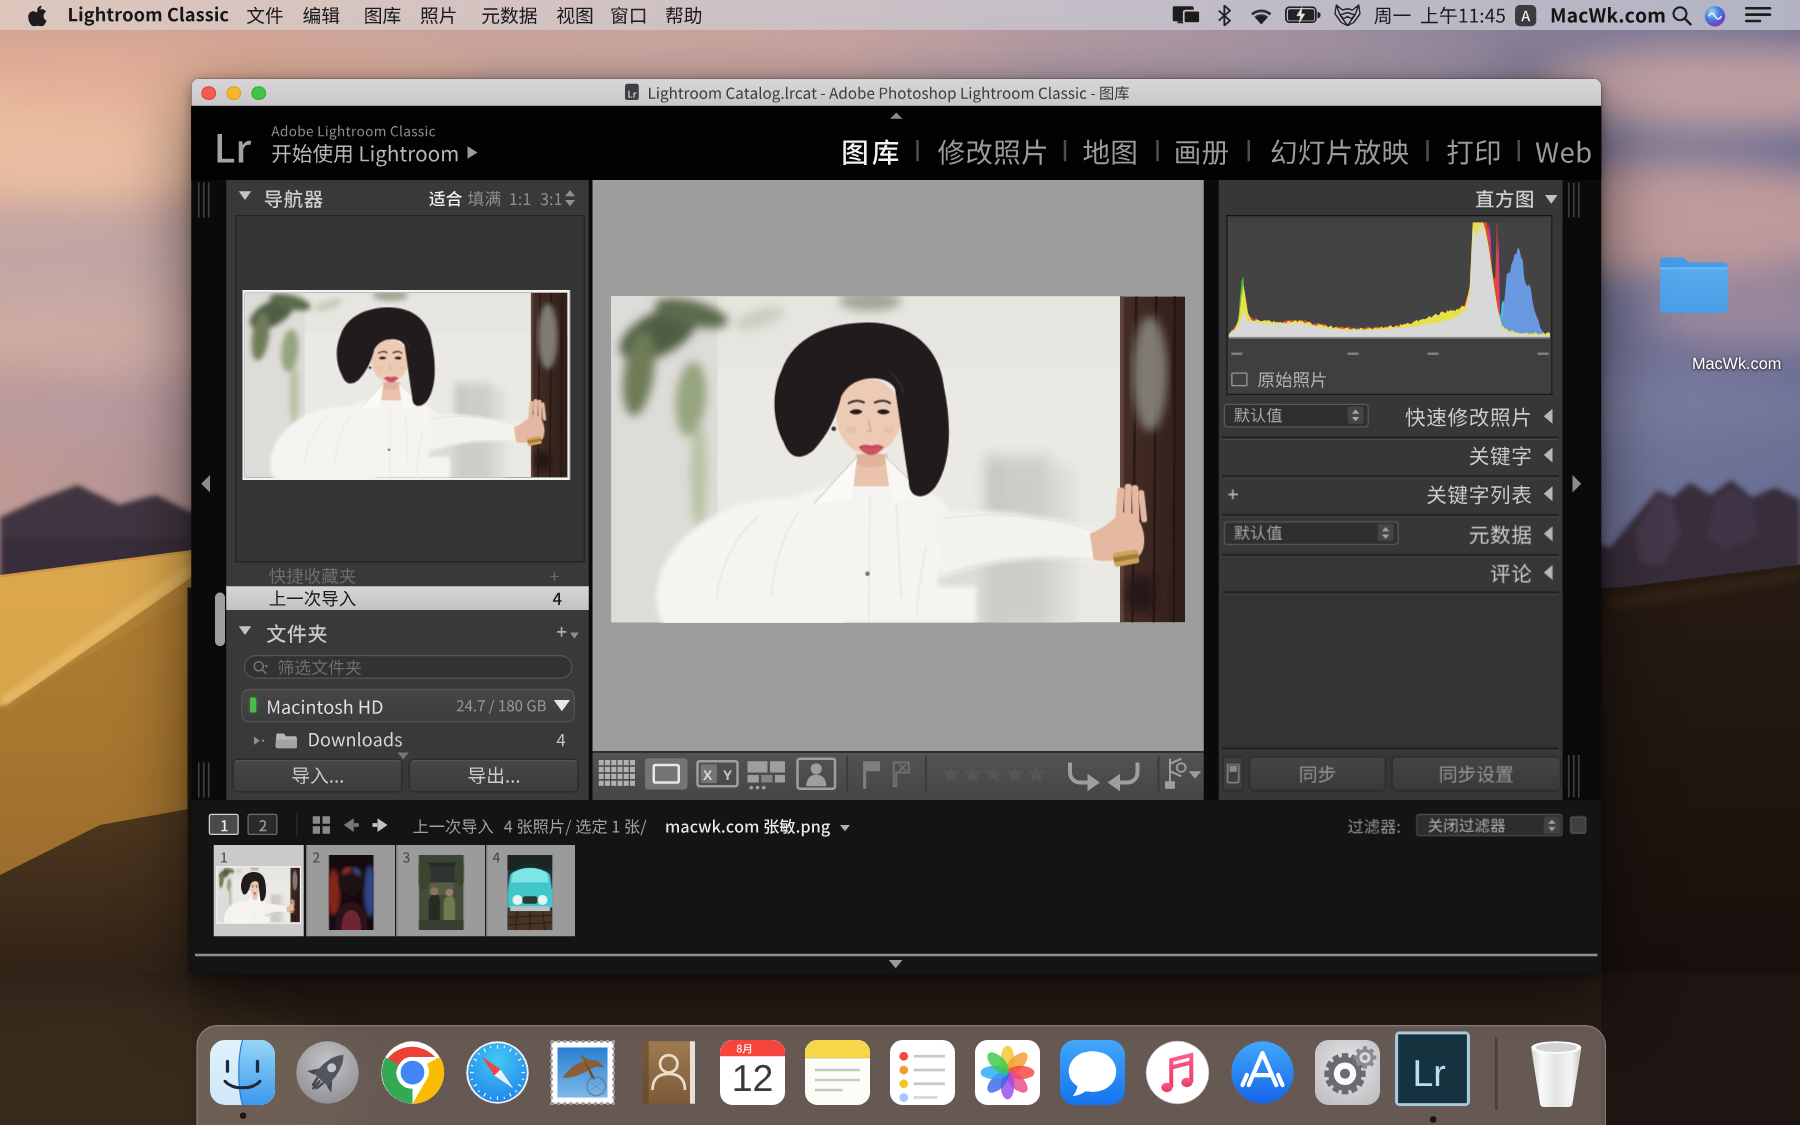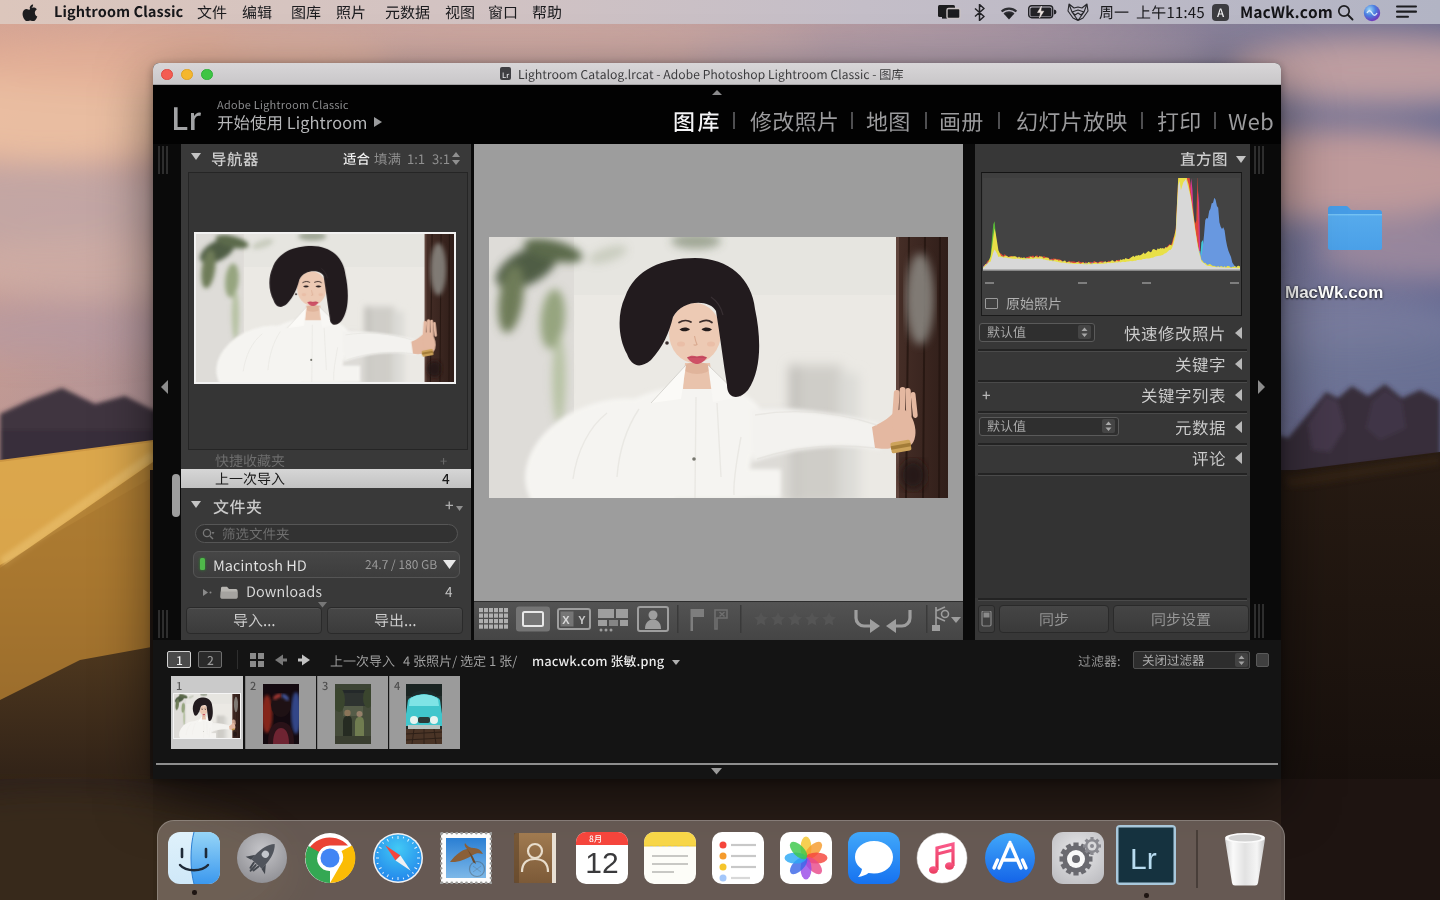--- a/index.html
+++ b/index.html
@@ -179,21 +179,21 @@
 <defs>
         <linearGradient id="fold" x1="0" y1="0" x2="0" y2="1">
 <stop offset="0" stop-color="#7cc8f5"></stop>
           <stop offset="0.06" stop-color="#56aaec"></stop>
           <stop offset="1" stop-color="#4aa0e8"></stop>
         </linearGradient>
       </defs>
 <path d="M2,6 a3,3 0 0 1 3,-3 L20,3 a3,3 0 0 1 2.4,1.2 L25,7 L53,7 a3,3 0 0 1 3,3 L56,44 a3,3 0 0 1 -3,3 L5,47 a3,3 0 0 1 -3,-3 Z" fill="#469ce6"></path>
 <path d="M2,11 L56,11 L56,44 a3,3 0 0 1 -3,3 L5,47 a3,3 0 0 1 -3,-3 Z" fill="url(#fold)"></path>
 </svg>
-<div class="a" style="left:1285px;top:283px;width:140px;height:18px;text-align:left;font-size:17px;font-weight:bold;color:#fff;text-shadow:0 1px 2px rgba(0,0,0,0.75),0 0 3px rgba(0,0,0,0.5)">MacWk.com</div>
+<div class="a" style="left:1285px;top:283px;width:140px;height:18px;text-align:right;font-size:13px;font-weight:normal;color:#fff;text-shadow:0 1px 2px rgba(0,0,0,0.75),0 0 3px rgba(0,0,0,0.5)">MacWk.com</div>
 <div class="a" style="left:153px;top:63px;width:1128px;height:716px;border-radius:6px 6px 4px 4px;background:#0a0a0a;box-shadow:0 18px 55px rgba(0,0,0,0.55),0 2px 10px rgba(0,0,0,0.35)"></div>
 <div class="a" style="left:153px;top:63px;width:1128px;height:22px;border-radius:6px 6px 0 0;background:linear-gradient(180deg,#d8d6d8,#c9c7c9);border-bottom:1px solid #a3a1a3"></div>
 <div class="a" style="left:161px;top:68.5px;width:11.5px;height:11.5px;border-radius:50%;background:#f45c52;border:0.5px solid #dd4a42"></div>
 <div class="a" style="left:181px;top:68.5px;width:11.5px;height:11.5px;border-radius:50%;background:#f5b72e;border:0.5px solid #dfa325"></div>
 <div class="a" style="left:201px;top:68.5px;width:11.5px;height:11.5px;border-radius:50%;background:#3ec544;border:0.5px solid #2fb13a"></div>
 <div class="a" style="left:500px;top:67px;width:11px;height:13px;background:#3e3e42;border-radius:2px"></div>
 <svg class="t" style="left:501.9px;top:77.5px">
       <path d="M0.7 0H3.9V-0.7H1.6V-5.5H0.7Z M4.8 0H5.7V-2.6C6 -3.2 6.4 -3.5 6.7 -3.5C6.9 -3.5 7 -3.4 7.1 -3.4L7.3 -4.1C7.1 -4.2 7 -4.2 6.8 -4.2C6.4 -4.2 5.9 -3.9 5.6 -3.4H5.6L5.5 -4.1H4.8Z" fill="#e8e8ec"></path>
     </svg>
 <svg class="t" style="left:518.0px;top:78.5px">

